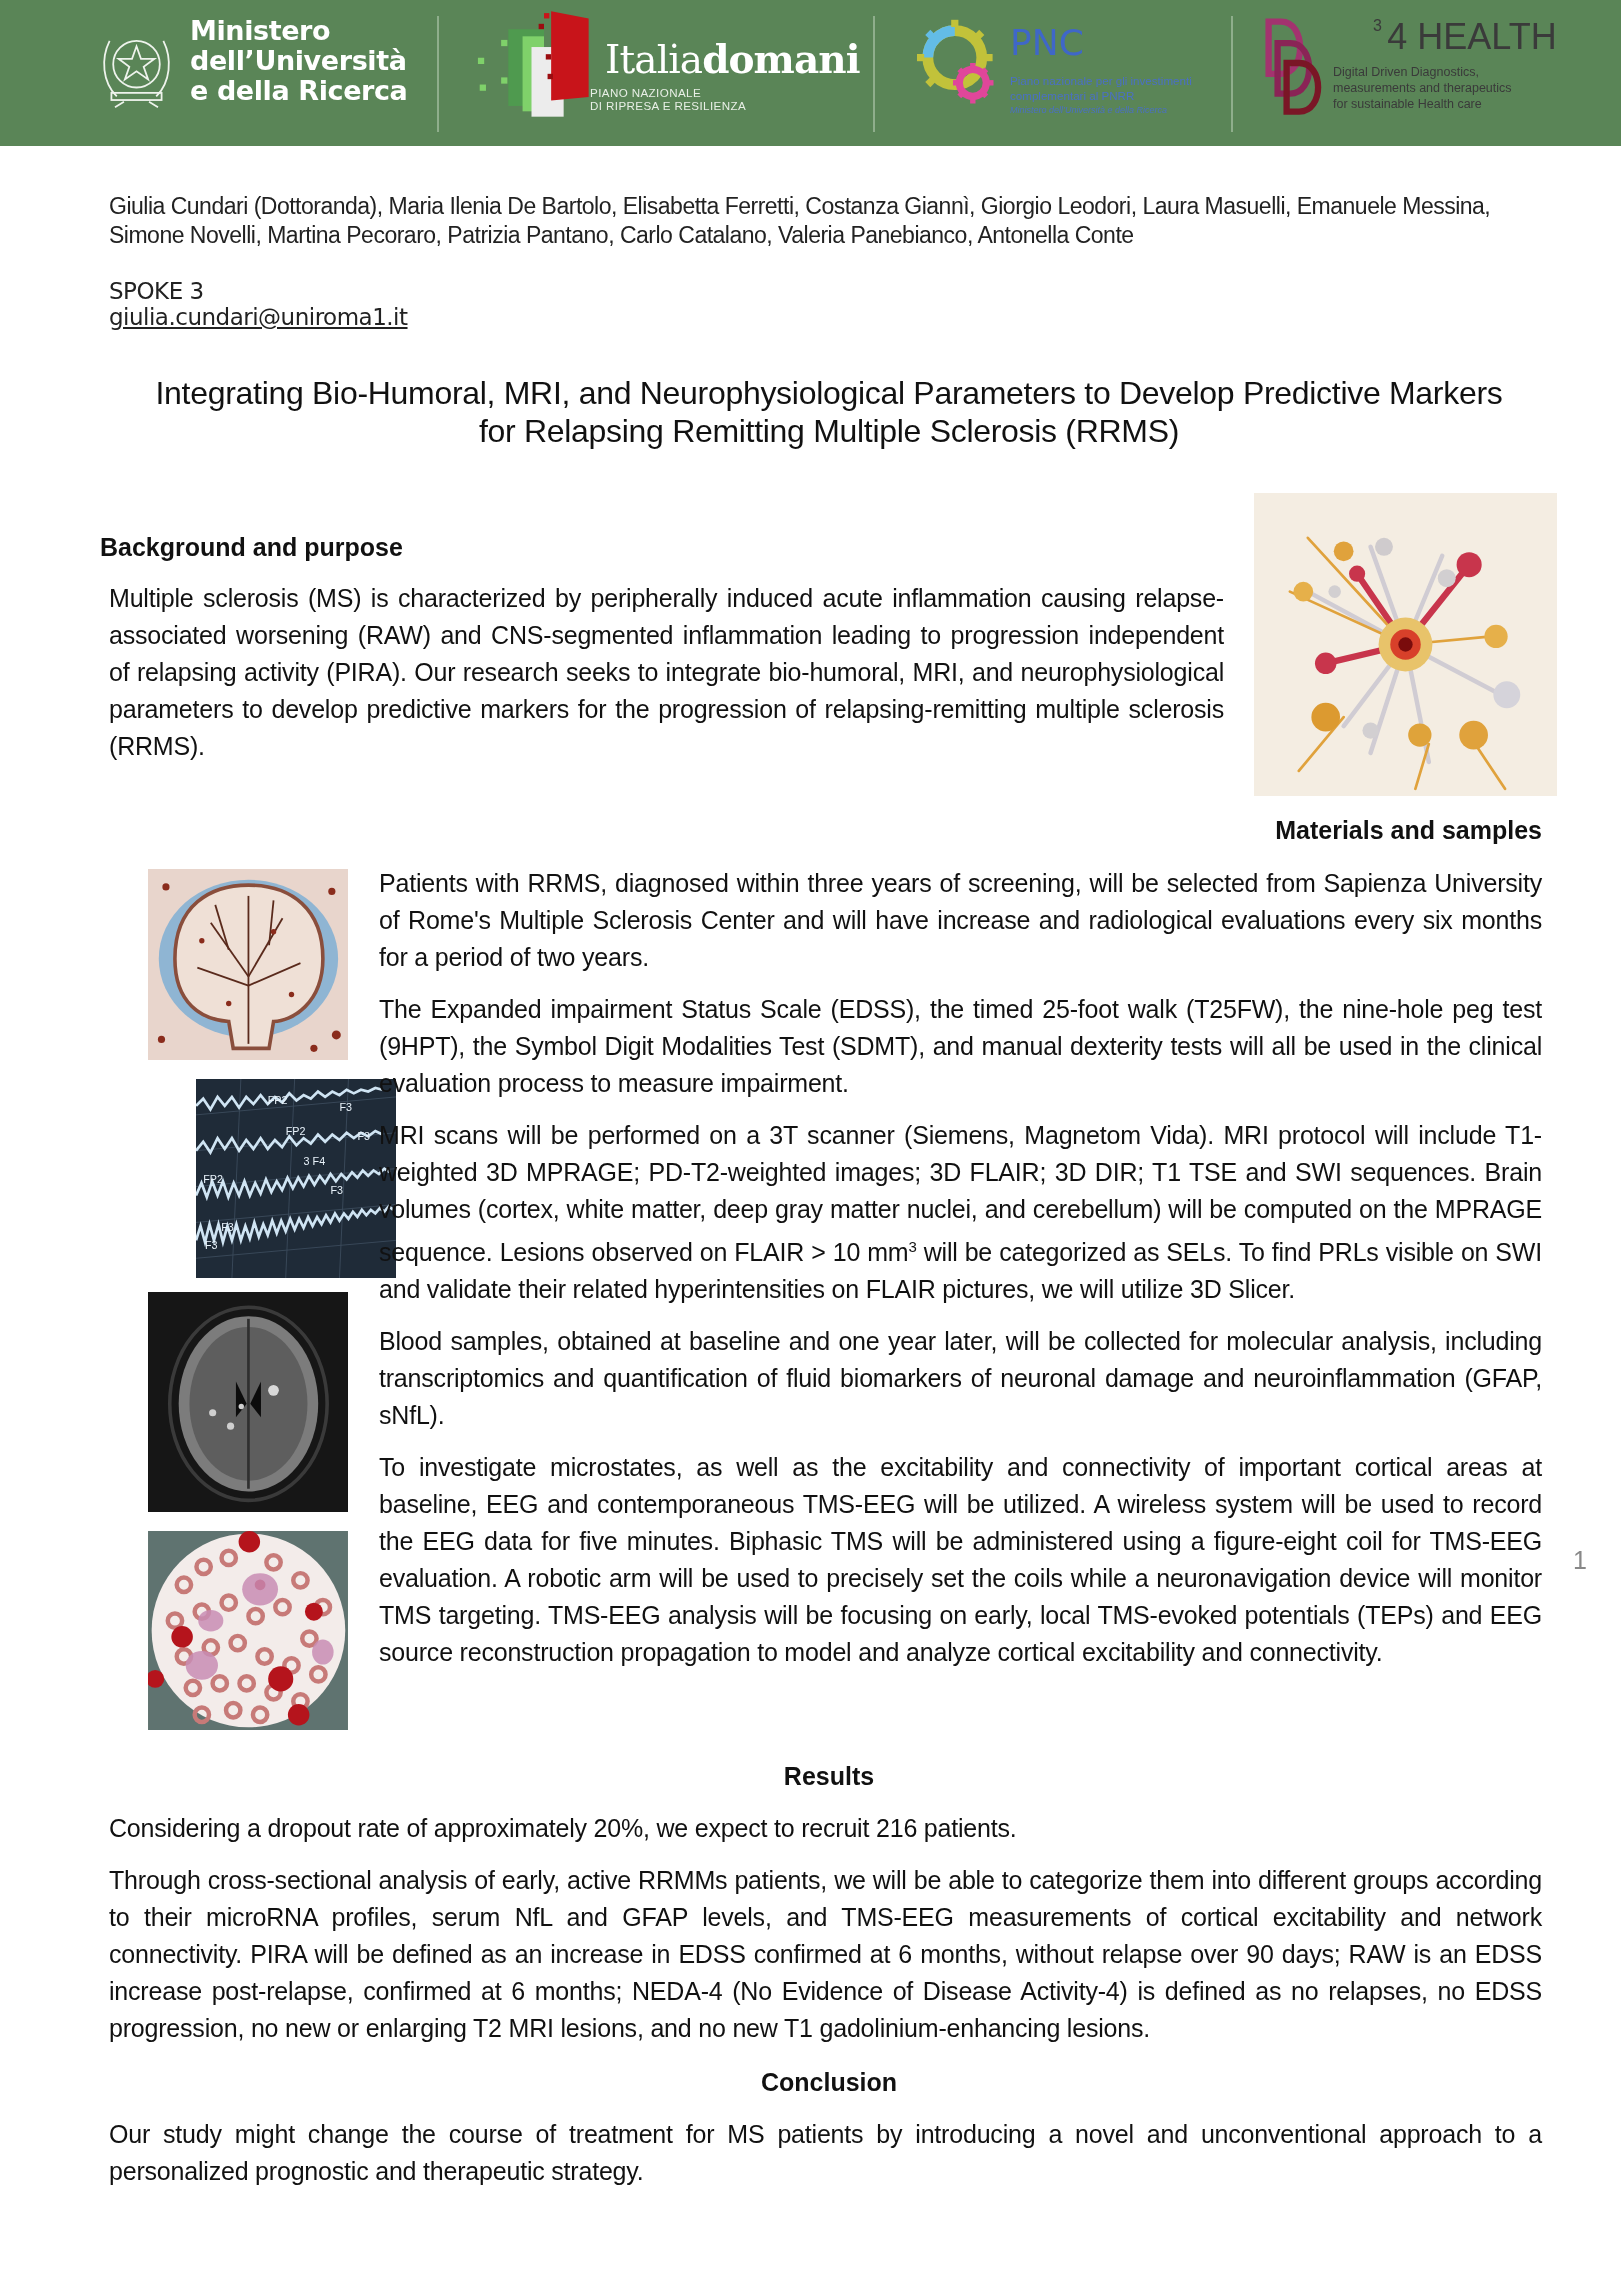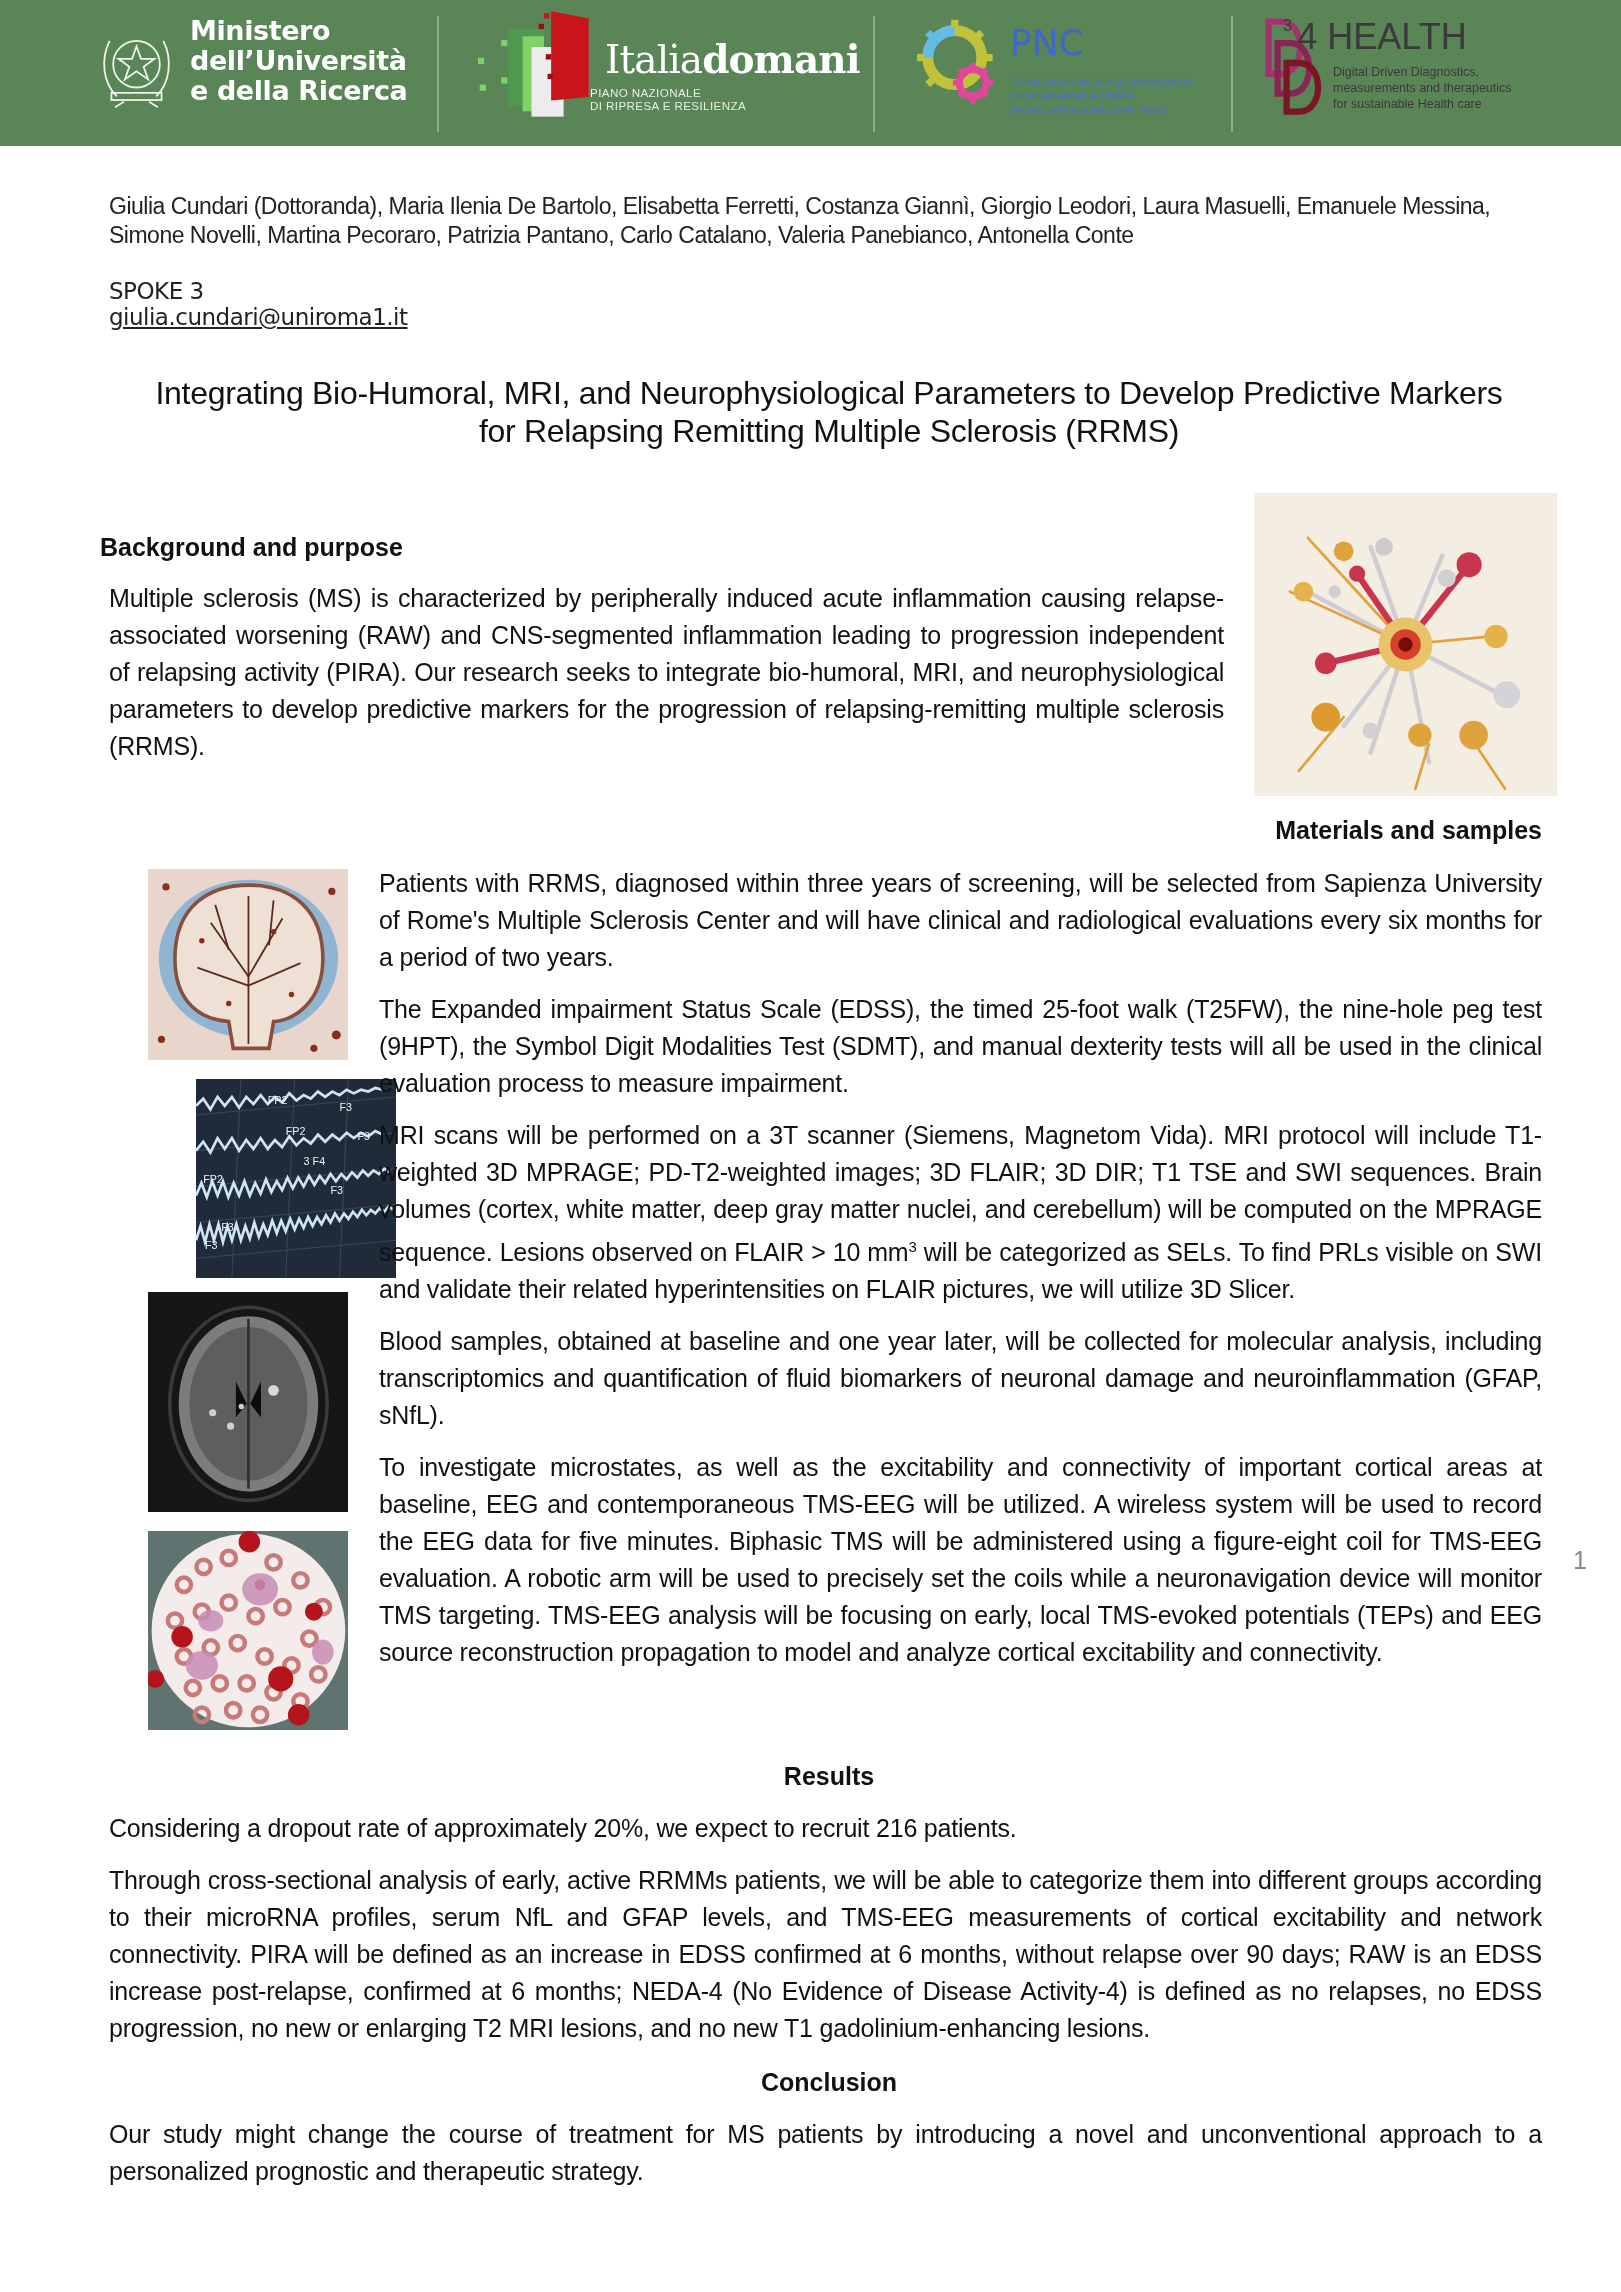--- a/index.html
+++ b/index.html
@@ -12,21 +12,21 @@
               font-weight:bold; font-size:27px; line-height:30px; letter-spacing:-0.4px; }
   .italia-mark { position:absolute; left:469px; top:10.7px; width:125px; height:106px; }
   .italia-text { position:absolute; left:605px; top:36px; color:#fff; font-family:"DejaVu Serif", serif; font-size:39px; letter-spacing:-0.9px; }
   .italia-text b { font-weight:bold; }
   .italia-sub { position:absolute; left:590px; top:86px; color:#e8efe6; font-size:11.6px; line-height:13.4px; letter-spacing:0.4px; }
   .pnc-gear { position:absolute; left:917px; top:18px; width:90px; height:90px; }
   .pnc-title { position:absolute; left:1010px; top:21.5px; color:#3f67c8; font-family:"DejaVu Sans", sans-serif; font-weight:normal; font-size:36px; }
   .pnc-sub { position:absolute; left:1010px; top:73px; color:#4a70c5; font-size:11.6px; line-height:15px; }
   .pnc-sub .it { font-style:italic; font-size:9px; }
   .d3-mark { position:absolute; left:1265px; top:18px; width:72px; height:99px; }
-  .d3-title { position:absolute; left:1283px; top:16px; color:#3a3a3a; font-size:36px; }
+  .d3-title { position:absolute; left:1373px; top:16px; color:#3a3a3a; font-size:36px; }
   .d3-title sup { font-size:16px; position:relative; top:-5.4px; margin-right:5.4px; }
   .d3-sub { position:absolute; left:1333px; top:64px; color:#3a3a3a; font-size:12.5px; line-height:16px; }
 
   .authors { position:absolute; left:109px; top:192px; width:1433px; font-family:Liberation Sans, sans-serif; font-size:23px; line-height:29px; color:#222; letter-spacing:-0.5px; font-weight:300; }
   .spoke { position:absolute; left:109px; top:278px; font-family:"DejaVu Sans", sans-serif; font-size:23px; line-height:27px; color:#222; letter-spacing:-0.5px; }
   .email { position:absolute; left:109px; top:304px; font-family:"DejaVu Sans", sans-serif; font-size:23px; line-height:27px; color:#222; text-decoration:underline; letter-spacing:-0.5px; }
   .title { position:absolute; left:90px; width:1478px; top:374px; text-align:center; font-size:32px; line-height:38px; color:#111; letter-spacing:-0.3px; }
 
   .h { font-weight:bold; font-size:25px; line-height:30px; position:absolute; }
   .para { position:absolute; font-size:25px; line-height:37px; text-align:justify; color:#111; letter-spacing:-0.2px; }
@@ -307,21 +307,21 @@
       <circle cx="120" cy="60" r="0"></circle>
         <ellipse cx="125" cy="65" rx="20" ry="18"></ellipse>
         <ellipse cx="60" cy="150" rx="18" ry="16"></ellipse>
       <ellipse cx="70" cy="100" rx="14" ry="12"></ellipse>
         <ellipse cx="195" cy="135" rx="12" ry="14"></ellipse>
     </g>
   </svg>
 </div>
 
 <div class="para" style="left:379px; top:865px; width:1163px;">
-  <p>Patients with RRMS, diagnosed within three years of screening, will be selected from Sapienza University of Rome's Multiple Sclerosis Center and will have clinical and radiological evaluations every six months for a period of two years.</p>
+  <p>Patients with RRMS, diagnosed within three years of screening, will be selected from Sapienza University of Rome's Multiple Sclerosis Center and will have increase and radiological evaluations every six months for a period of two years.</p>
   <p>The Expanded impairment Status Scale (EDSS), the timed 25-foot walk (T25FW), the nine-hole peg test (9HPT), the Symbol Digit Modalities Test (SDMT), and manual dexterity tests will all be used in the clinical evaluation process to measure impairment.</p>
   <p><span>MRI scans will be performed on a 3T scanner (Siemens, Magnetom Vida). MRI protocol will include T1-weighted 3D MPRAGE; PD-T2-weighted images; 3D FLAIR; 3D DIR; T1 TSE and SWI sequences. Brain volumes (cortex, white matter, deep gray matter nuclei, and cerebellum) will be computed on the MPRAGE sequence. Lesions observed on FLAIR &gt; 10 mm</span><sup style="font-size:15px;">3</sup><span> will be categorized as SELs. To find PRLs visible on SWI and validate their related hyperintensities on FLAIR pictures, we will utilize 3D Slicer.</span></p>
   <p>Blood samples, obtained at baseline and one year later, will be collected for molecular analysis, including transcriptomics and quantification of fluid biomarkers of neuronal damage and neuroinflammation (GFAP, sNfL).</p>
   <p>To investigate microstates, as well as the excitability and connectivity of important cortical areas at baseline, EEG and contemporaneous TMS-EEG will be utilized. A wireless system will be used to record the EEG data for five minutes. Biphasic TMS will be administered using a figure-eight coil for TMS-EEG evaluation. A robotic arm will be used to precisely set the coils while a neuronavigation device will monitor TMS targeting. TMS-EEG analysis will be focusing on early, local TMS-evoked potentials (TEPs) and EEG source reconstruction propagation to model and analyze cortical excitability and connectivity.</p>
 </div>
 
 <div class="page-num">1</div>
 
 <div class="h" style="left:90px; width:1478px; top:1761px; text-align:center;">Results</div>
 <div class="para" style="left:109px; top:1810px; width:1433px;">

